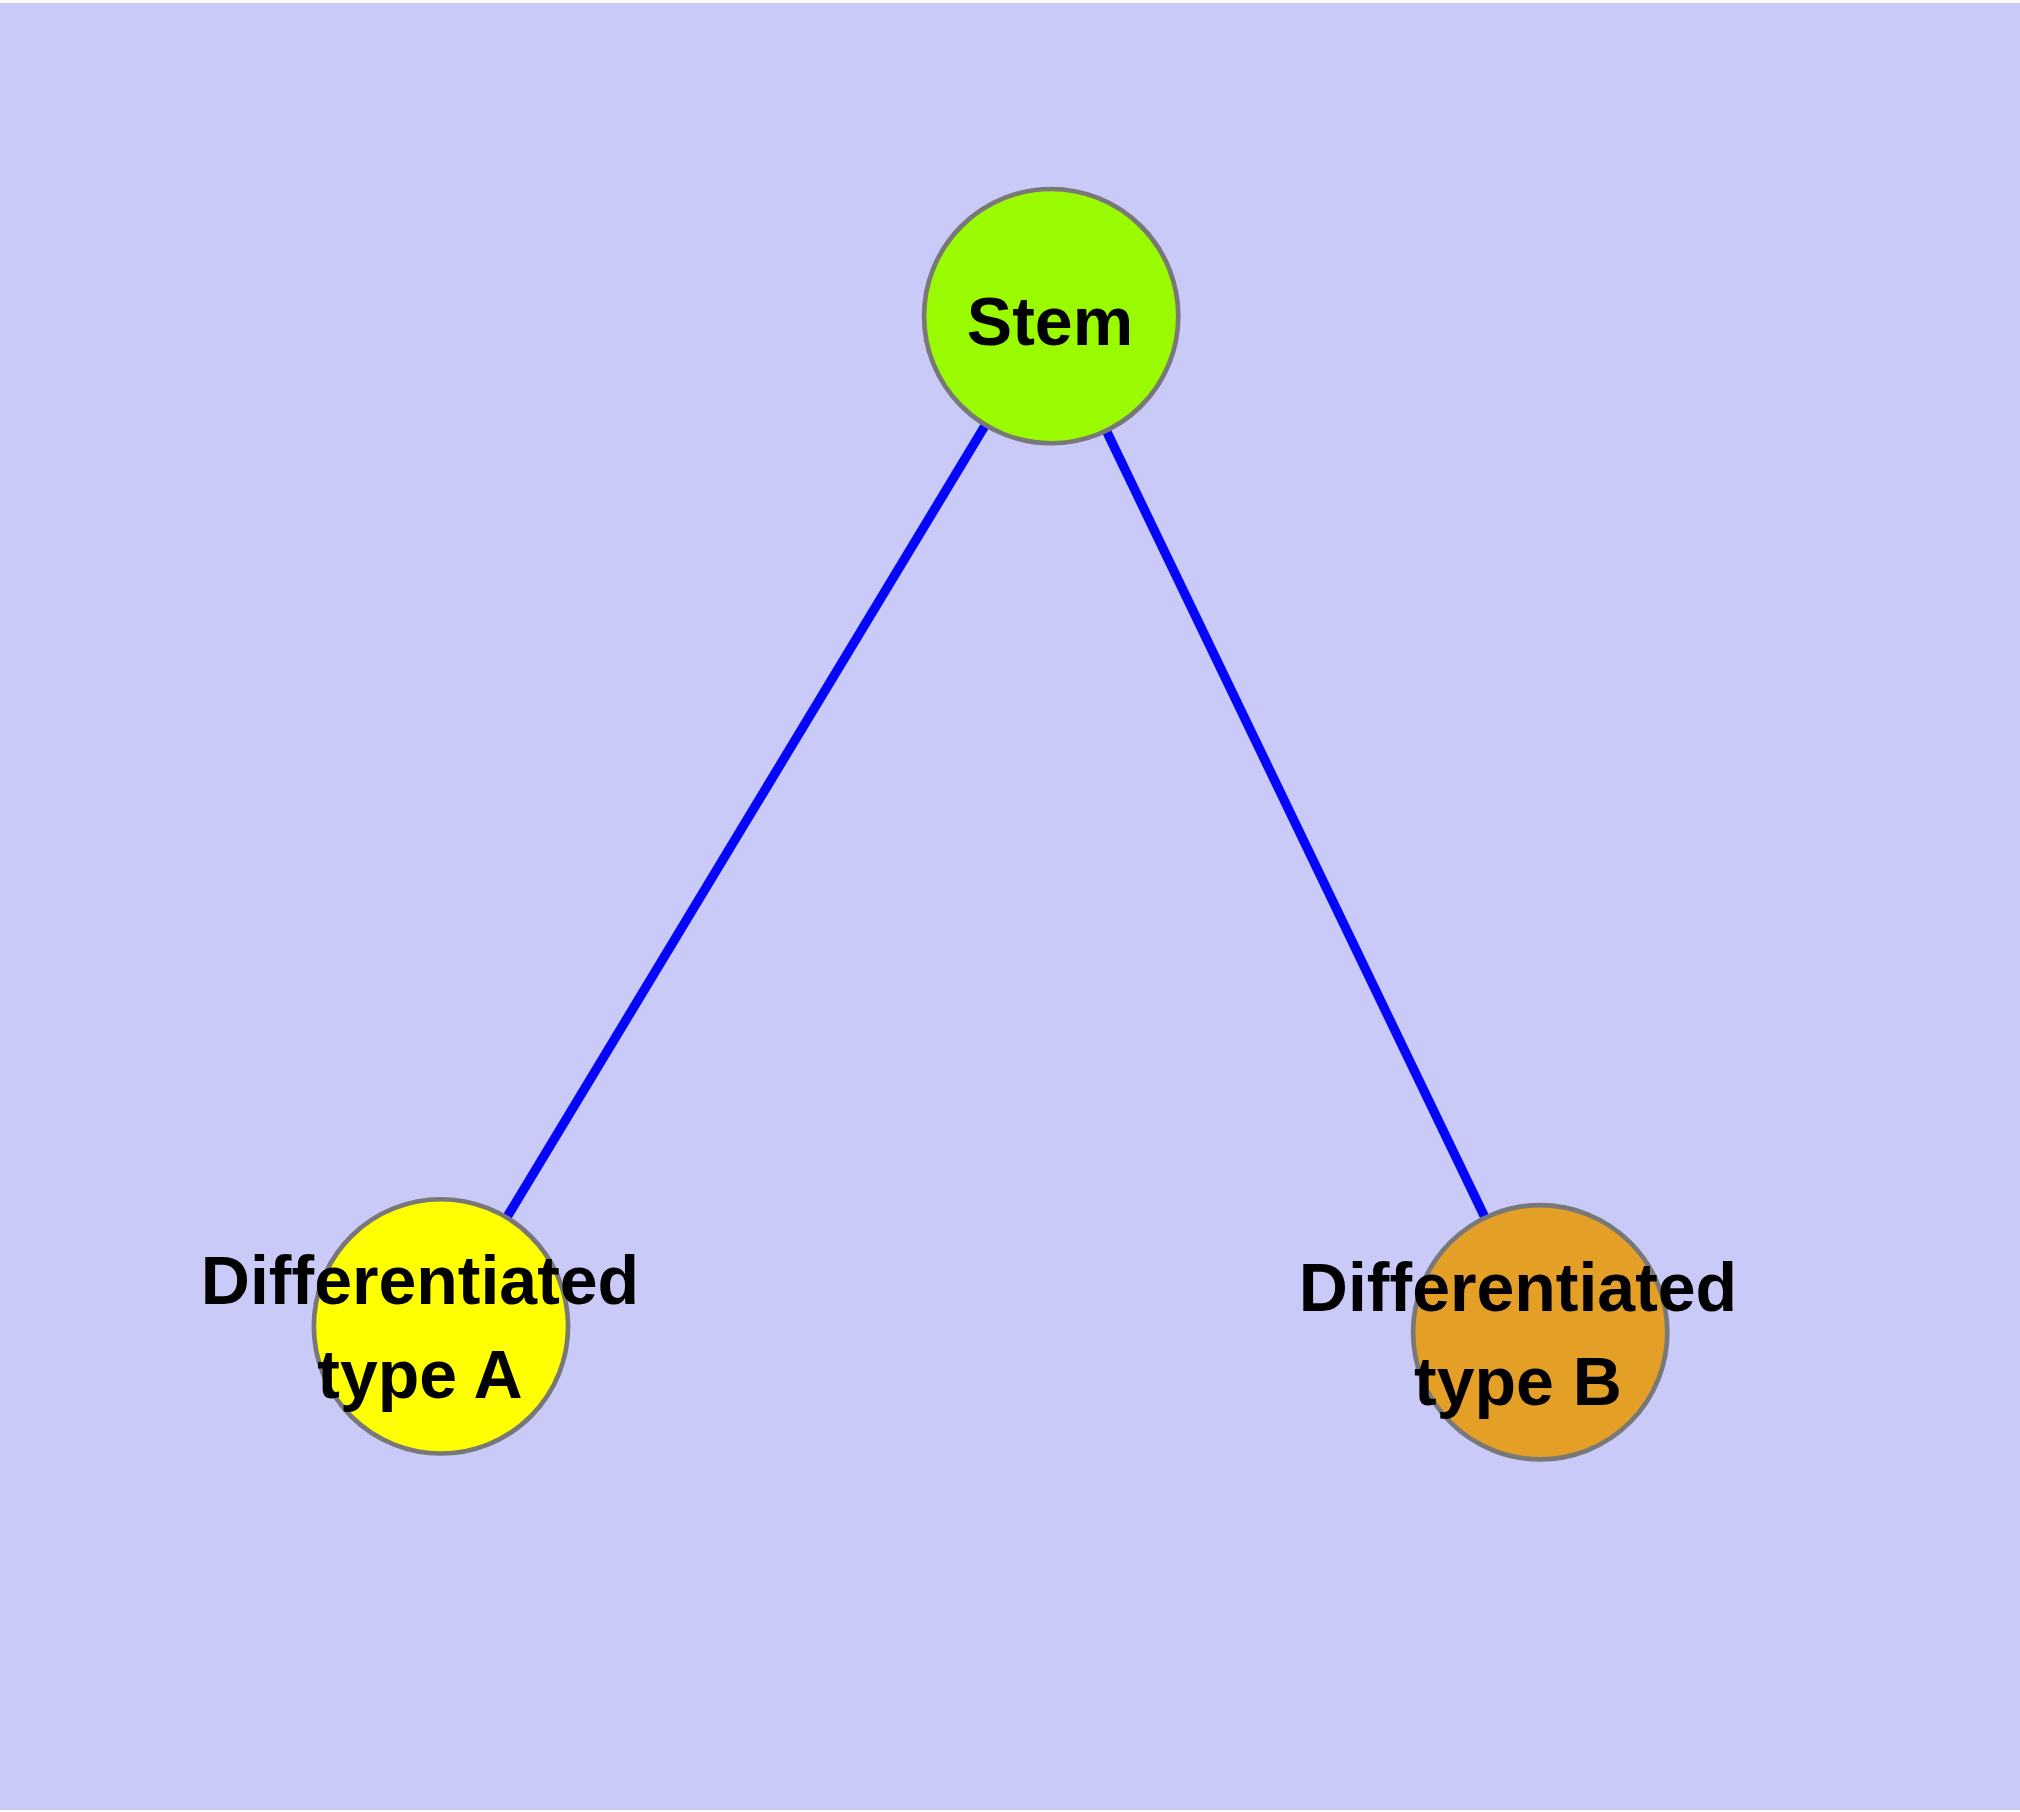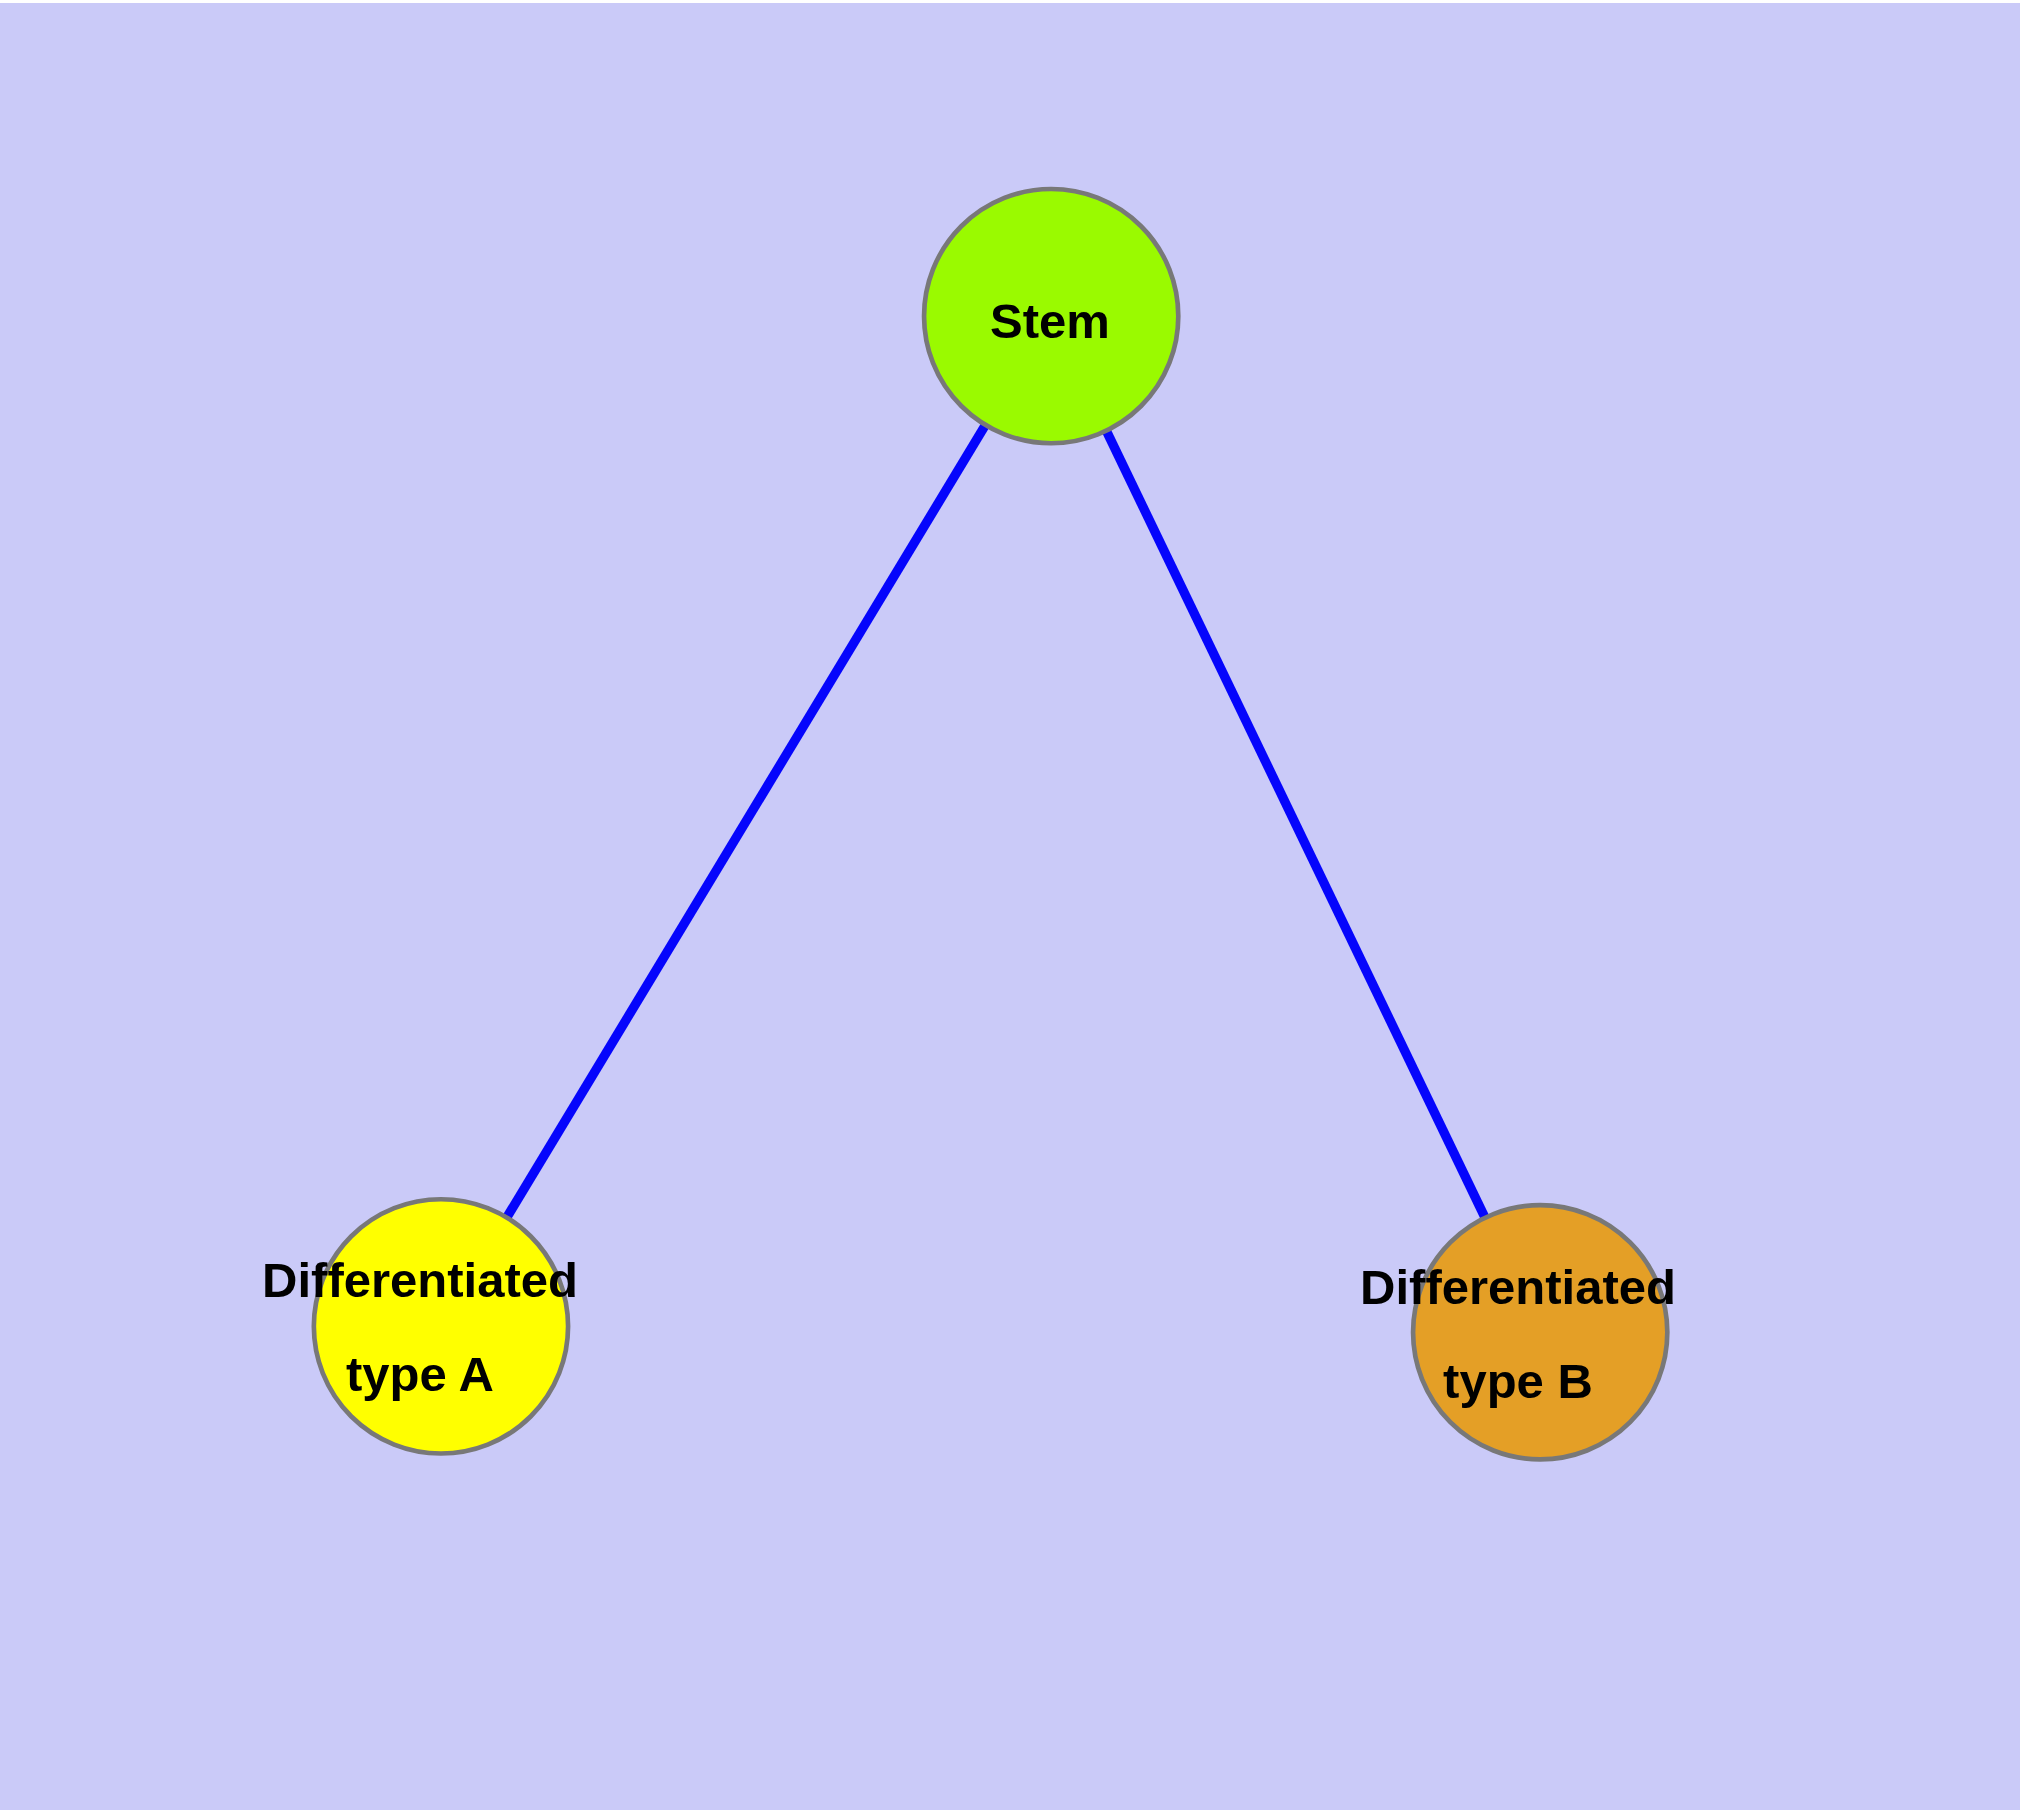--- a/index.html
+++ b/index.html
@@ -30,21 +30,21 @@
     position: absolute;
     left: 0;
     top: 0;
     width: 2021px;
     height: 1812px;
   }
   .node-label {
     position: absolute;
     transform: translate(-50%, -50%);
     color: #000000;
-    font-size: 49px;
+    font-size: 68px;
     line-height: 94px;
     font-weight: bold;
     text-align: center;
     white-space: pre-line;
     letter-spacing: 0;
   }
   .label-stem   { left: 1050px; top: 321px;  }
   .label-type-a { left: 420px;  top: 1327px; }
   .label-type-b { left: 1518px; top: 1334px; }
 </style>

